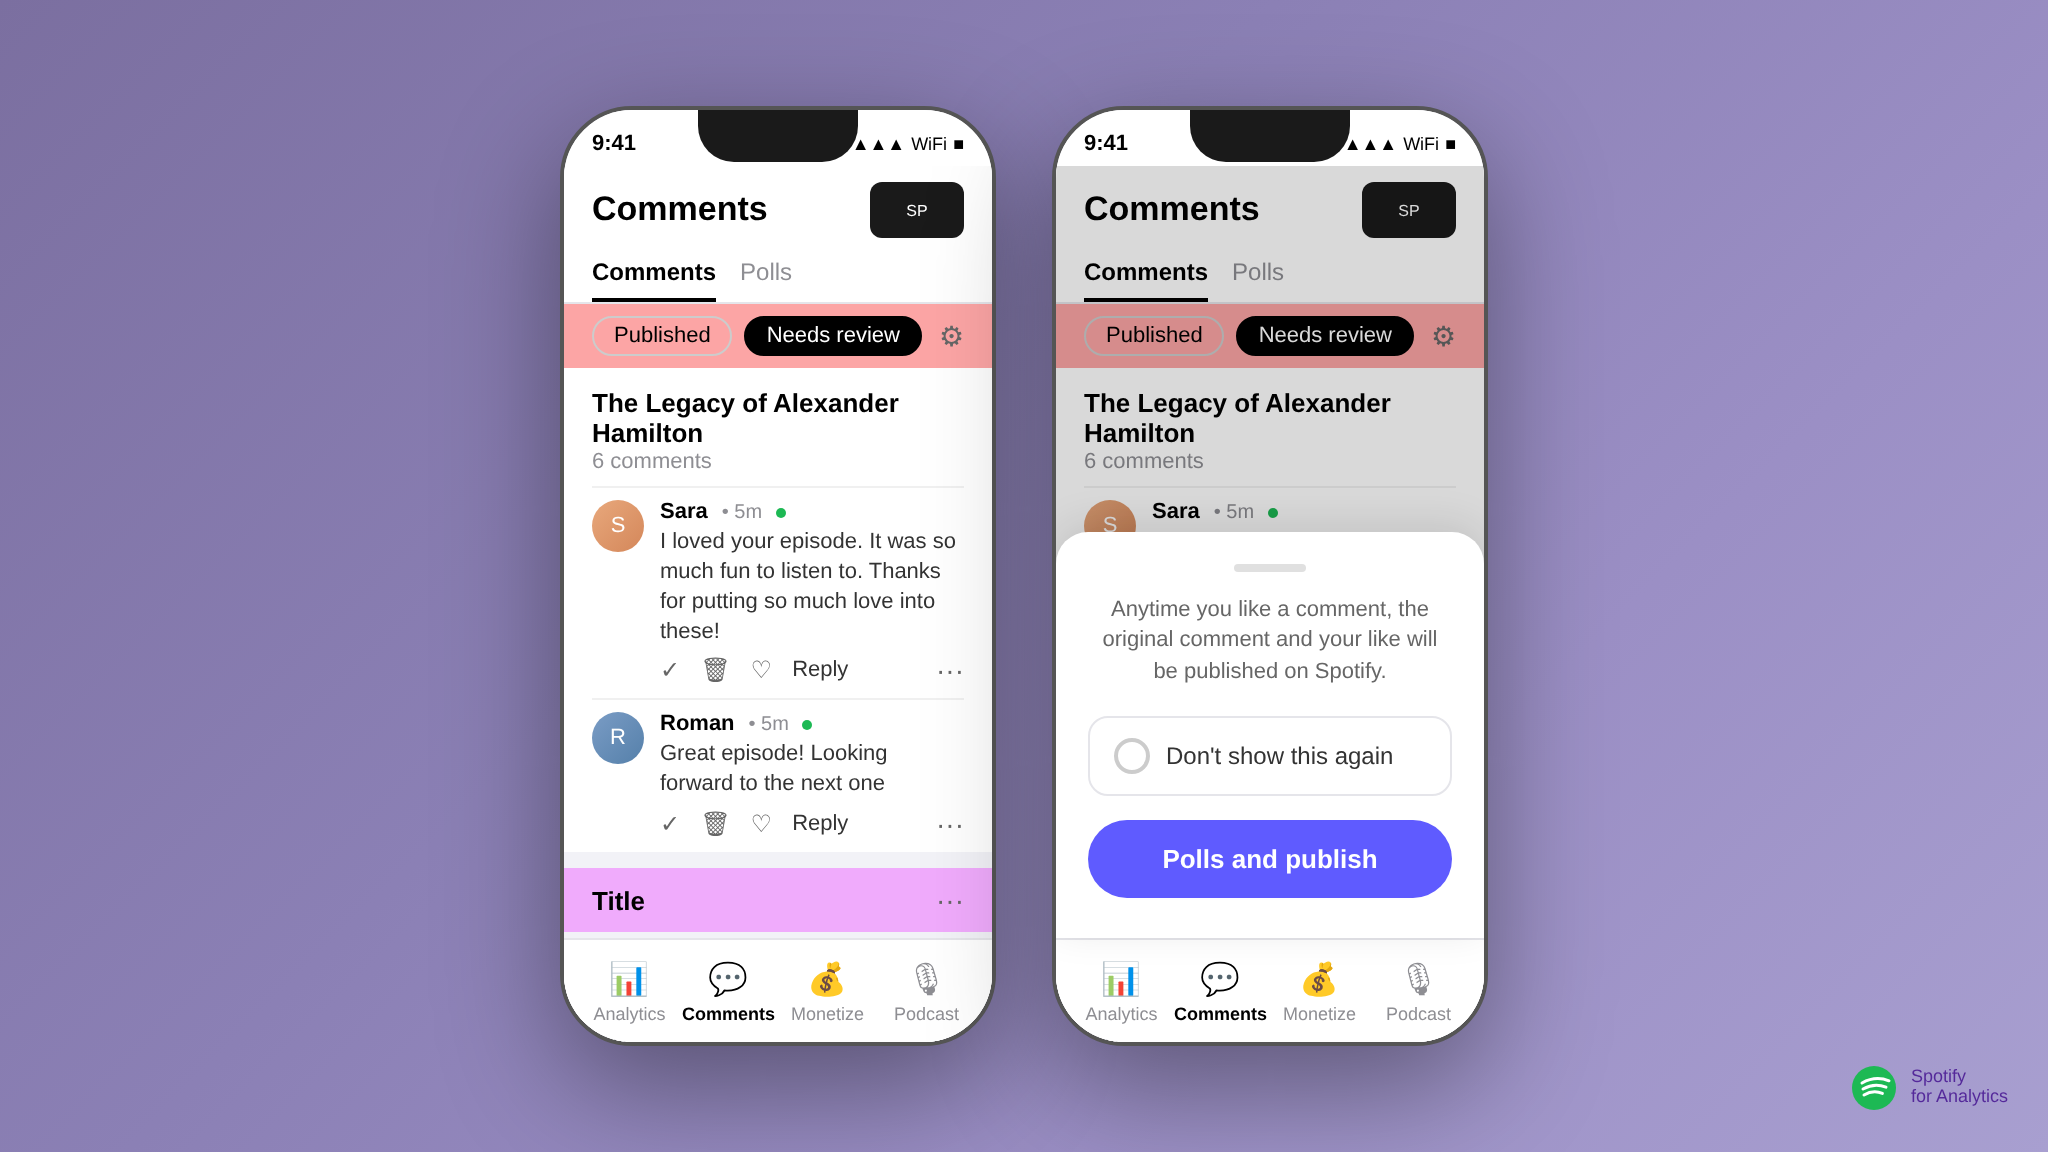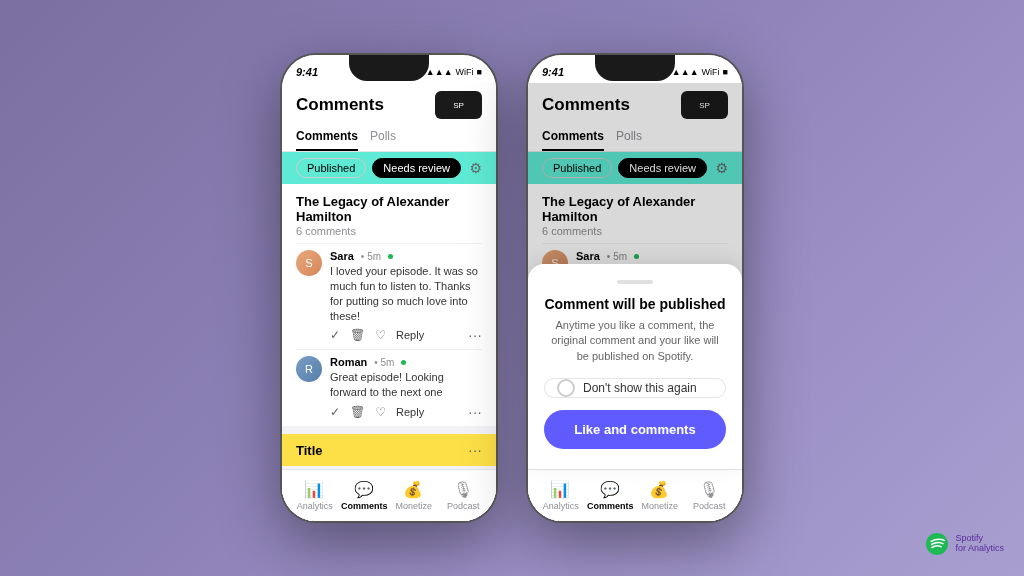--- a/index.html
+++ b/index.html
@@ -56,21 +56,20 @@
       align-items: center;
       justify-content: space-between;
       padding: 6px 14px 0;
       z-index: 15;
       background: white;
     }
     .status-time {
       font-size: 11px;
       font-weight: 700;
       color: #000;
-      font-style: italic;
     }
     .status-icons {
       display: flex;
       align-items: center;
       gap: 3px;
       font-size: 9px;
       color: #000;
     }
 
     
@@ -129,21 +128,21 @@
       border-bottom: 2px solid #000;
       font-weight: 600;
     }
 
     
     .filter-row {
       display: flex;
       align-items: center;
       padding: 6px 14px;
       gap: 6px;
-      background: #5eead4;
+      background: #fca5a5;
     }
     .filter-pill {
       padding: 3px 10px;
       border-radius: 14px;
       font-size: 11px;
       font-weight: 500;
       border: 1px solid #ccc;
       color: #000;
       cursor: pointer;
     }
@@ -254,21 +253,21 @@
     }
     .action-more {
       font-size: 14px;
       color: #666;
       cursor: pointer;
       margin-left: auto;
     }
 
     
     .title-section {
-      background: #fde047;
+      background: #f0abfc;
       margin-bottom: 8px;
       padding: 8px 14px;
       display: flex;
       align-items: center;
       justify-content: space-between;
     }
     .section-label {
       font-size: 13px;
       font-weight: 600;
       color: #000;
@@ -347,21 +346,21 @@
       font-size: 11px;
       color: #666;
       text-align: center;
       line-height: 1.4;
       margin-bottom: 14px;
     }
     .modal-checkbox-row {
       display: flex;
       align-items: center;
       gap: 8px;
-      padding: 0 12px;
+      padding: 10px 12px;
       border: 1px solid #e5e5ea;
       border-radius: 10px;
       margin-bottom: 12px;
       cursor: pointer;
     }
     .checkbox-circle {
       width: 18px;
       height: 18px;
       border-radius: 50%;
       border: 2px solid #ccc;
@@ -608,27 +607,26 @@
         <div class="episode-section">
           <div class="episode-title">The Rise of Alexander Hamilton</div>
           <div class="episode-comments-count">10 comments</div>
         </div>
       </div>
 
       <div class="modal-overlay"></div>
 
       <div class="modal-sheet">
         <div class="modal-handle"></div>
-        <div class="modal-title">Comment will be published</div>
         <div class="modal-desc">Anytime you like a comment, the original comment and your like will be published on Spotify.</div>
         <div class="modal-checkbox-row">
           <div class="checkbox-circle"></div>
           <span class="checkbox-label">Don't show this again</span>
         </div>
-        <button class="modal-btn">Like and comments</button>
+        <button class="modal-btn">Polls and publish</button>
       </div>
 
       <div class="bottom-nav">
         <div class="nav-item">
           <span class="nav-icon">📊</span>
           <span class="nav-label">Analytics</span>
         </div>
         <div class="nav-item">
           <span class="nav-icon active">💬</span>
           <span class="nav-label active">Comments</span>

